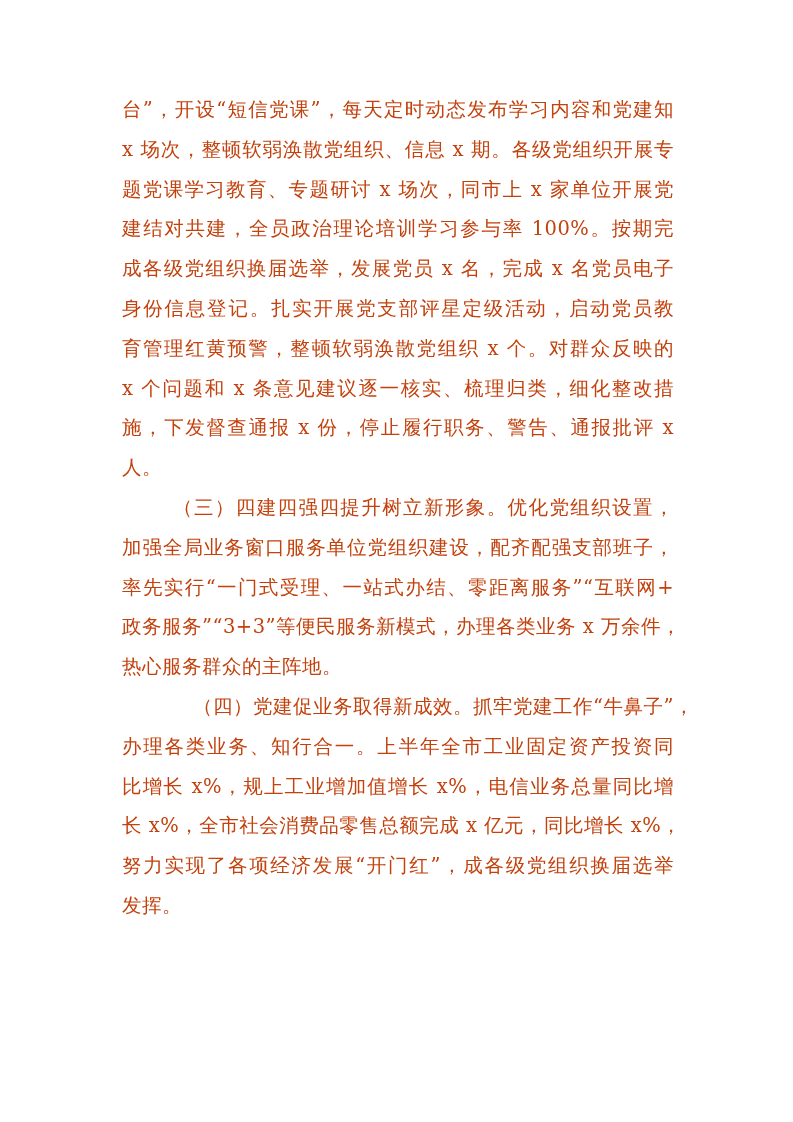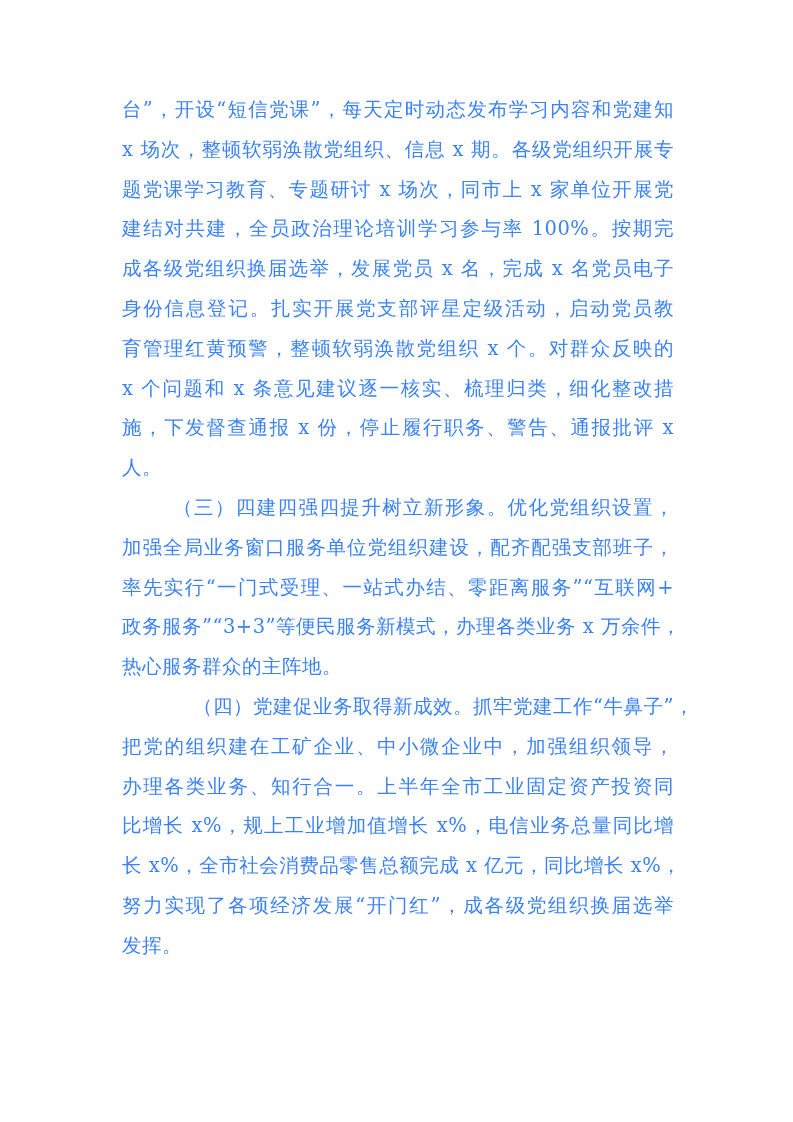--- a/index.html
+++ b/index.html
@@ -3,21 +3,21 @@
 <meta charset="utf-8">
 <style>
   html, body { margin: 0; padding: 0; background: #ffffff; }
   body { width: 793px; height: 1122px; position: relative; overflow: hidden; }
   .page {
     position: absolute; left: 0; top: 0; width: 793px; height: 1122px; background: #fff;
   }
   .text-block {
     position: absolute; left: 122px; top: 90px; width: 552px;
     font-family: "DejaVu Serif", "Liberation Serif", serif;
-    font-size: 19.5px; color: #3b82f6;
+    font-size: 19.5px; color: #c2410c;
   }
   .line {
     height: 39.8px; line-height: 39.8px; white-space: nowrap;
     text-align: justify; text-align-last: justify;
     letter-spacing: 0.5px;
   }
   .line.last { text-align-last: left; }
   .line.indent { padding-left: 51px; }
   .heading-kai { font-weight: normal; }
   .heading-song { font-weight: normal; margin-left: 20px; }
@@ -44,21 +44,20 @@
     <div>
       <div class="line indent"><span class="heading-kai">（三）四建四强四提升树立新形象。</span><span>优化党组织设置，</span></div>
       <div class="line">加强全局业务窗口服务单位党组织建设，配齐配强支部班子，</div>
       <div class="line">率先实行“一门式受理、一站式办结、零距离服务”“互联网+</div>
       <div class="line">政务服务”“3+3”等便民服务新模式，办理各类业务 x 万余件，</div>
       <div class="line last">热心服务群众的主阵地。</div>
     </div>
 
     <div>
       <div class="line indent"><span class="heading-song">（四）党建促业务取得新成效。</span><span>抓牢党建工作“牛鼻子”，</span></div>
-      <div class="line">把党的组织建在工矿企业、中小微企业中，加强组织领导，</div>
       <div class="line">办理各类业务、知行合一。上半年全市工业固定资产投资同</div>
       <div class="line">比增长 x%，规上工业增加值增长 x%，电信业务总量同比增</div>
       <div class="line">长 x%，全市社会消费品零售总额完成 x 亿元，同比增长 x%，</div>
       <div class="line">努力实现了各项经济发展“开门红”，成各级党组织换届选举</div>
       <div class="line last">发挥。</div>
     </div>
 
   </div>
 </div>
 

